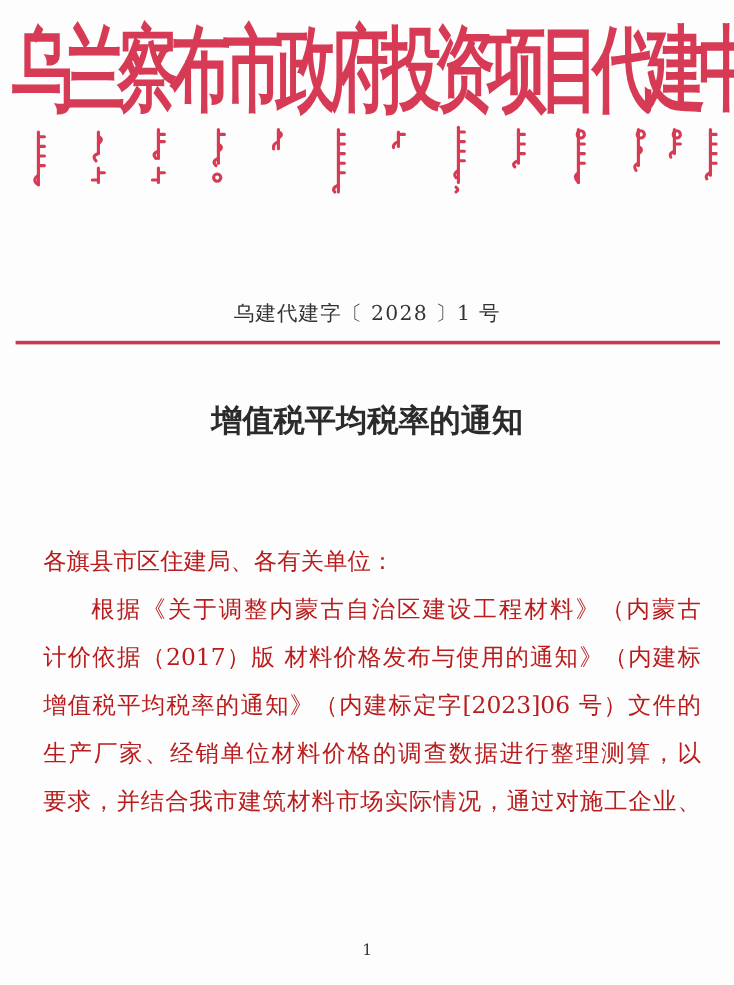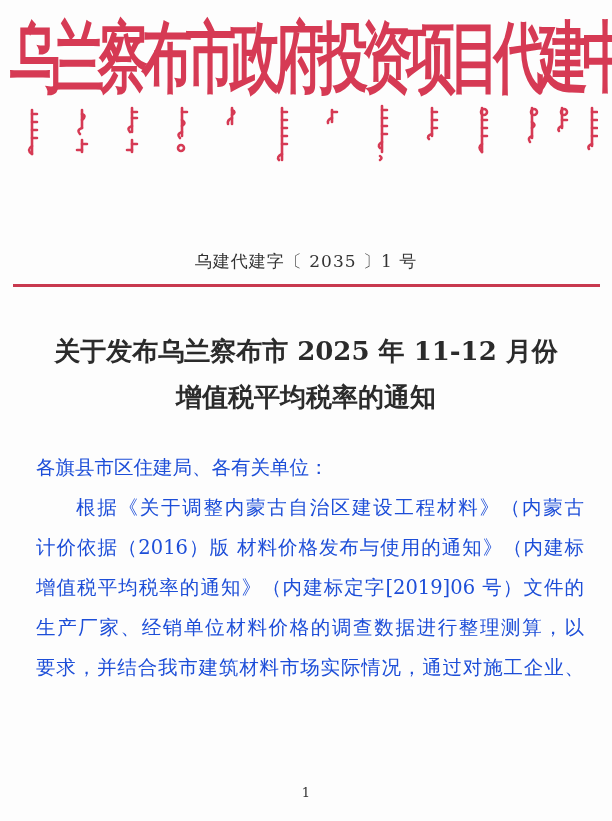--- a/index.html
+++ b/index.html
@@ -84,21 +84,21 @@
     color: #2b2b2b;
     line-height: 46px;
     font-family: "DejaVu Serif", "Liberation Serif", serif;
   }
   .body-text {
     position: absolute;
     left: 36px;
     width: 548px;
     top: 448px;
     font-size: 19.5px;
-    color: #1d4ed8;
+    color: #b91c1c;
     line-height: 40px;
     font-family: "DejaVu Serif", "Liberation Serif", serif;
   }
   .body-text .line {
     display: block;
     white-space: nowrap;
     text-align: justify;
     text-align-last: justify;
   }
   .body-text .salutation {
@@ -203,33 +203,32 @@
             <path d="M0 18 h5 M0 24 q-5 2 -3 5"></path>
           </g>
         <g transform="translate(574,0)">
             <line x1="0" y1="6" x2="0" y2="44"></line>
             <path d="M0 10 h5 M0 18 h5 M0 26 h5 M0 34 h5 M0 42 q-5 2 -3 5"></path>
           </g>
       </g>
     </svg>
   </div>
 
-  <div class="doc-number">乌建代建字〔 2035 〕1 号</div>
+  <div class="doc-number">乌建代建字〔 2028 〕1 号</div>
 
   <div class="red-rule"></div>
 
   <div class="notice-title">
-    <div>关于发布乌兰察布市 2025 年 11-12 月份</div>
     <div>增值税平均税率的通知</div>
   </div>
 
   <div class="body-text">
     <span class="line salutation">各旗县市区住建局、各有关单位：</span>
     <span class="line indent">根据《关于调整内蒙古自治区建设工程材料》（内蒙古</span>
-    <span class="line">计价依据（2016）版 材料价格发布与使用的通知》（内建标</span>
-    <span class="line">增值税平均税率的通知》（内建标定字[2019]06 号）文件的</span>
+    <span class="line">计价依据（2017）版 材料价格发布与使用的通知》（内建标</span>
+    <span class="line">增值税平均税率的通知》（内建标定字[2023]06 号）文件的</span>
     <span class="line">生产厂家、经销单位材料价格的调查数据进行整理测算，以</span>
     <span class="line">要求，并结合我市建筑材料市场实际情况，通过对施工企业、</span>
   </div>
 
   <div class="page-number">1</div>
 
 </div>
 
 </body></html>

